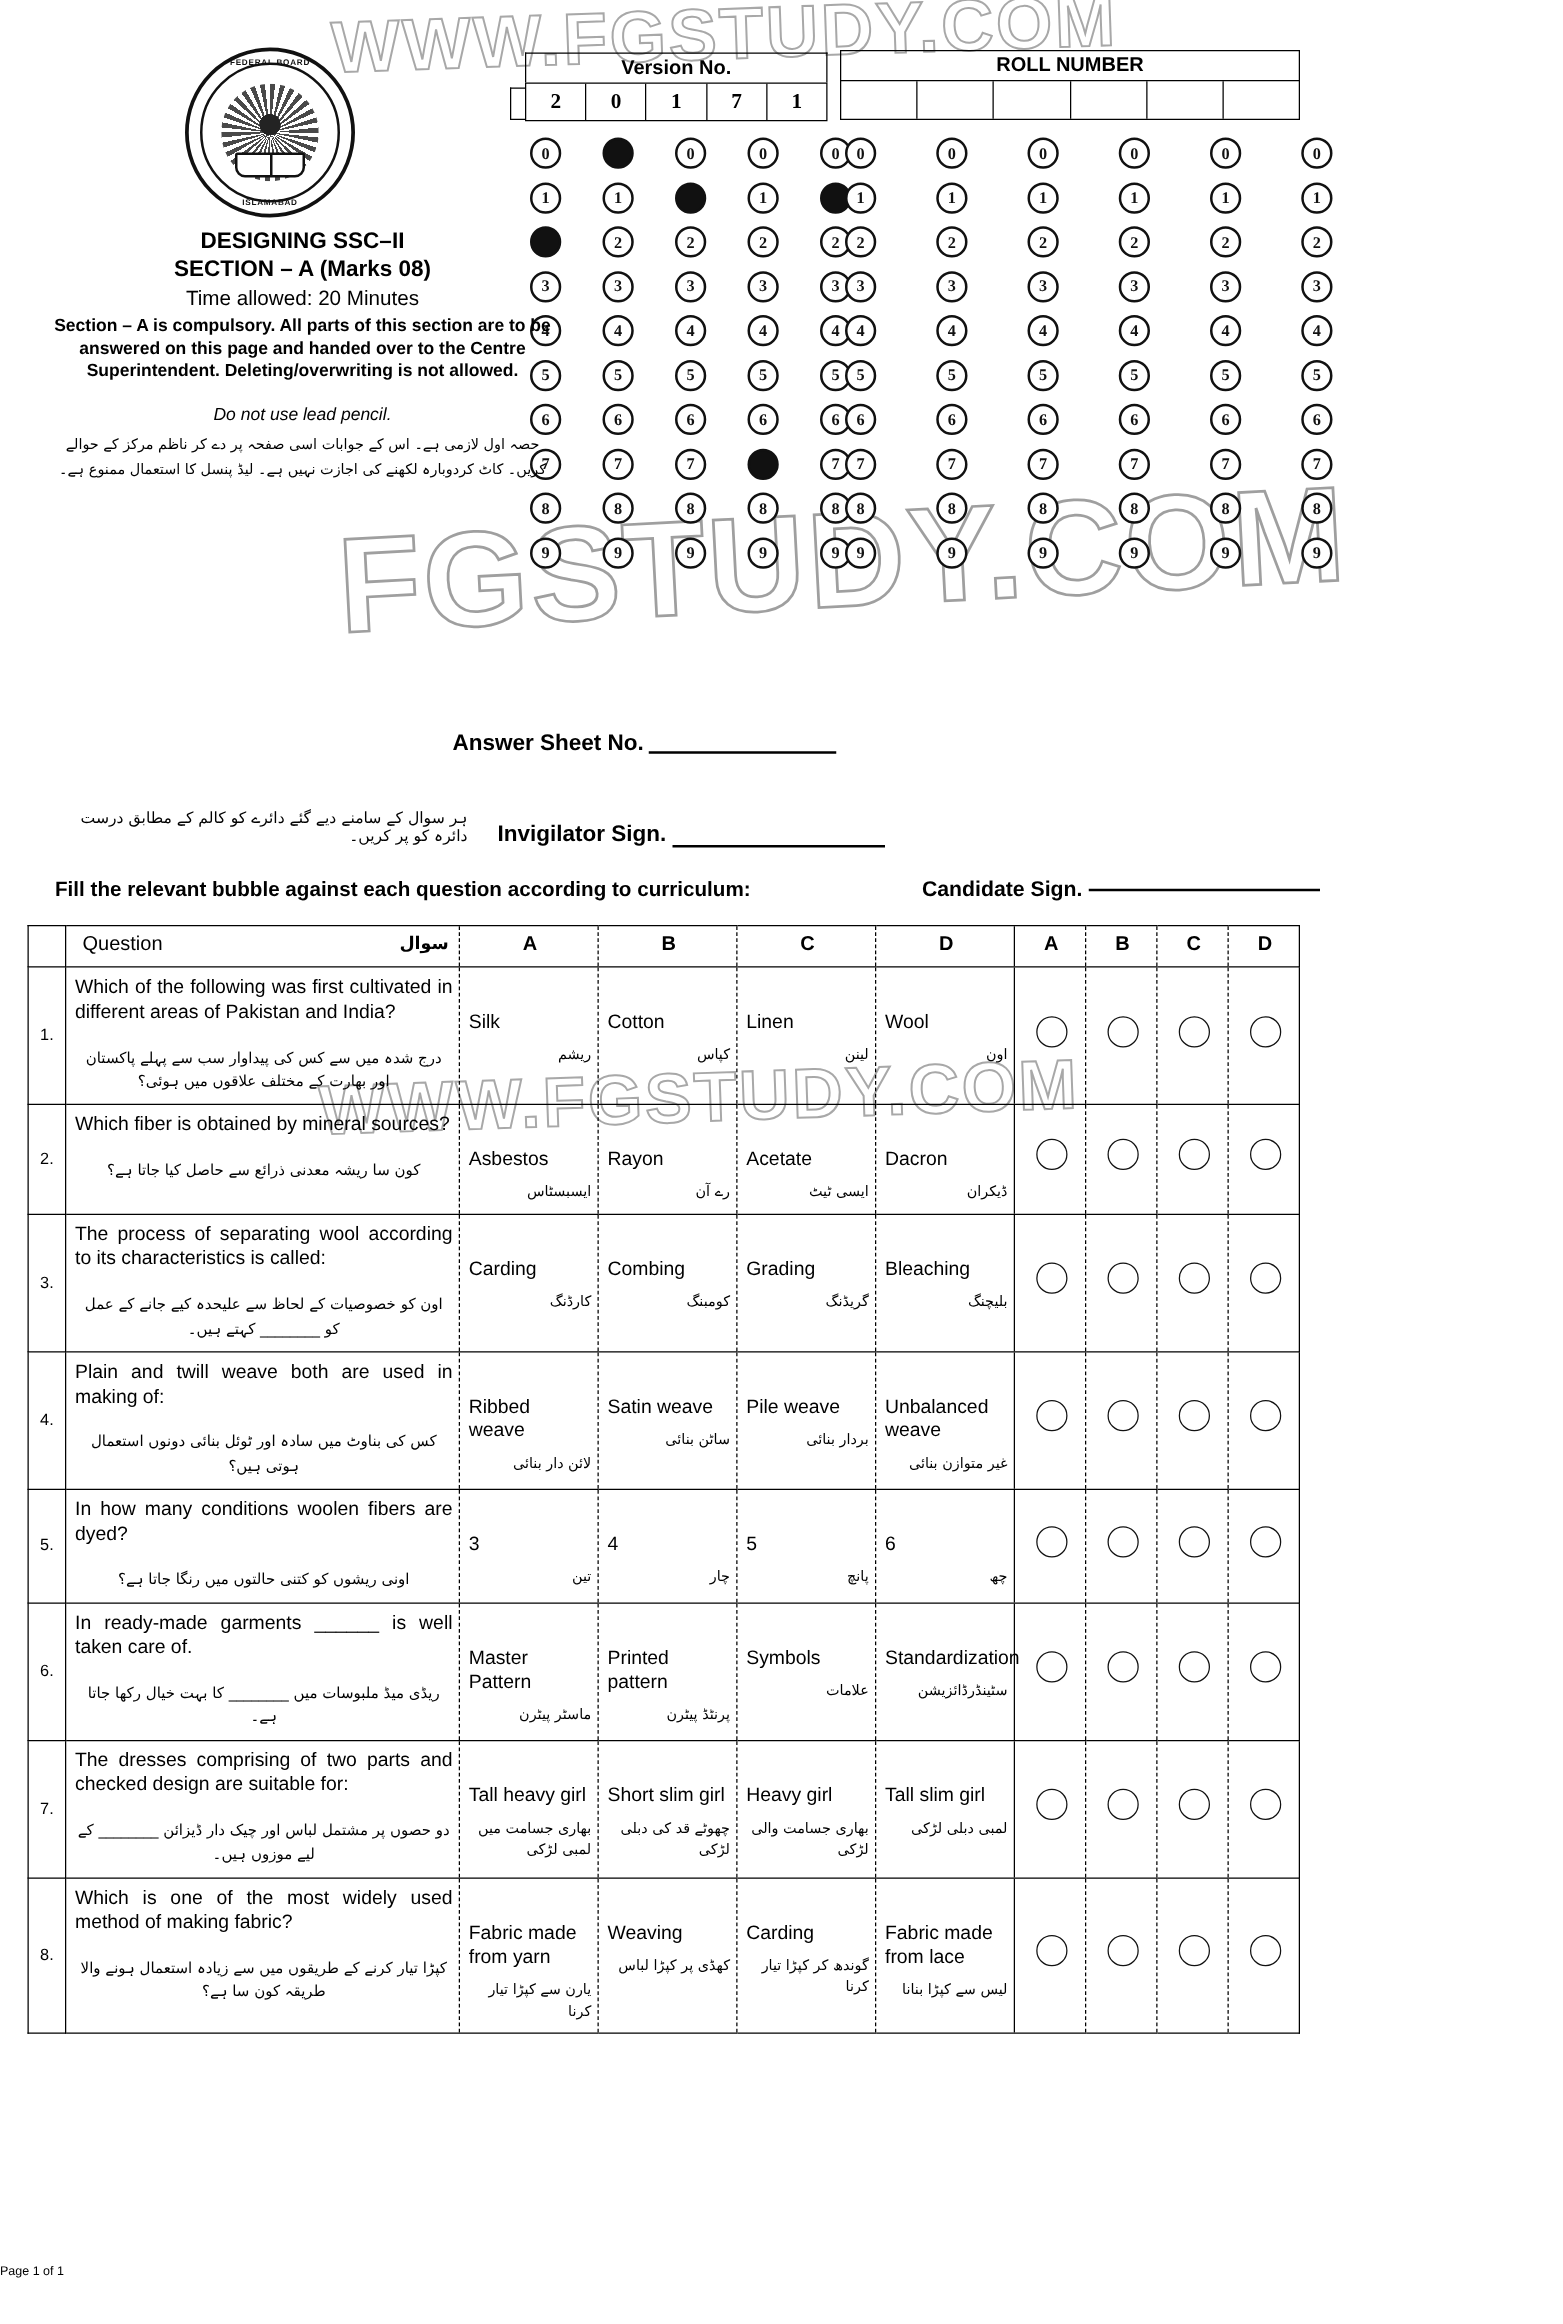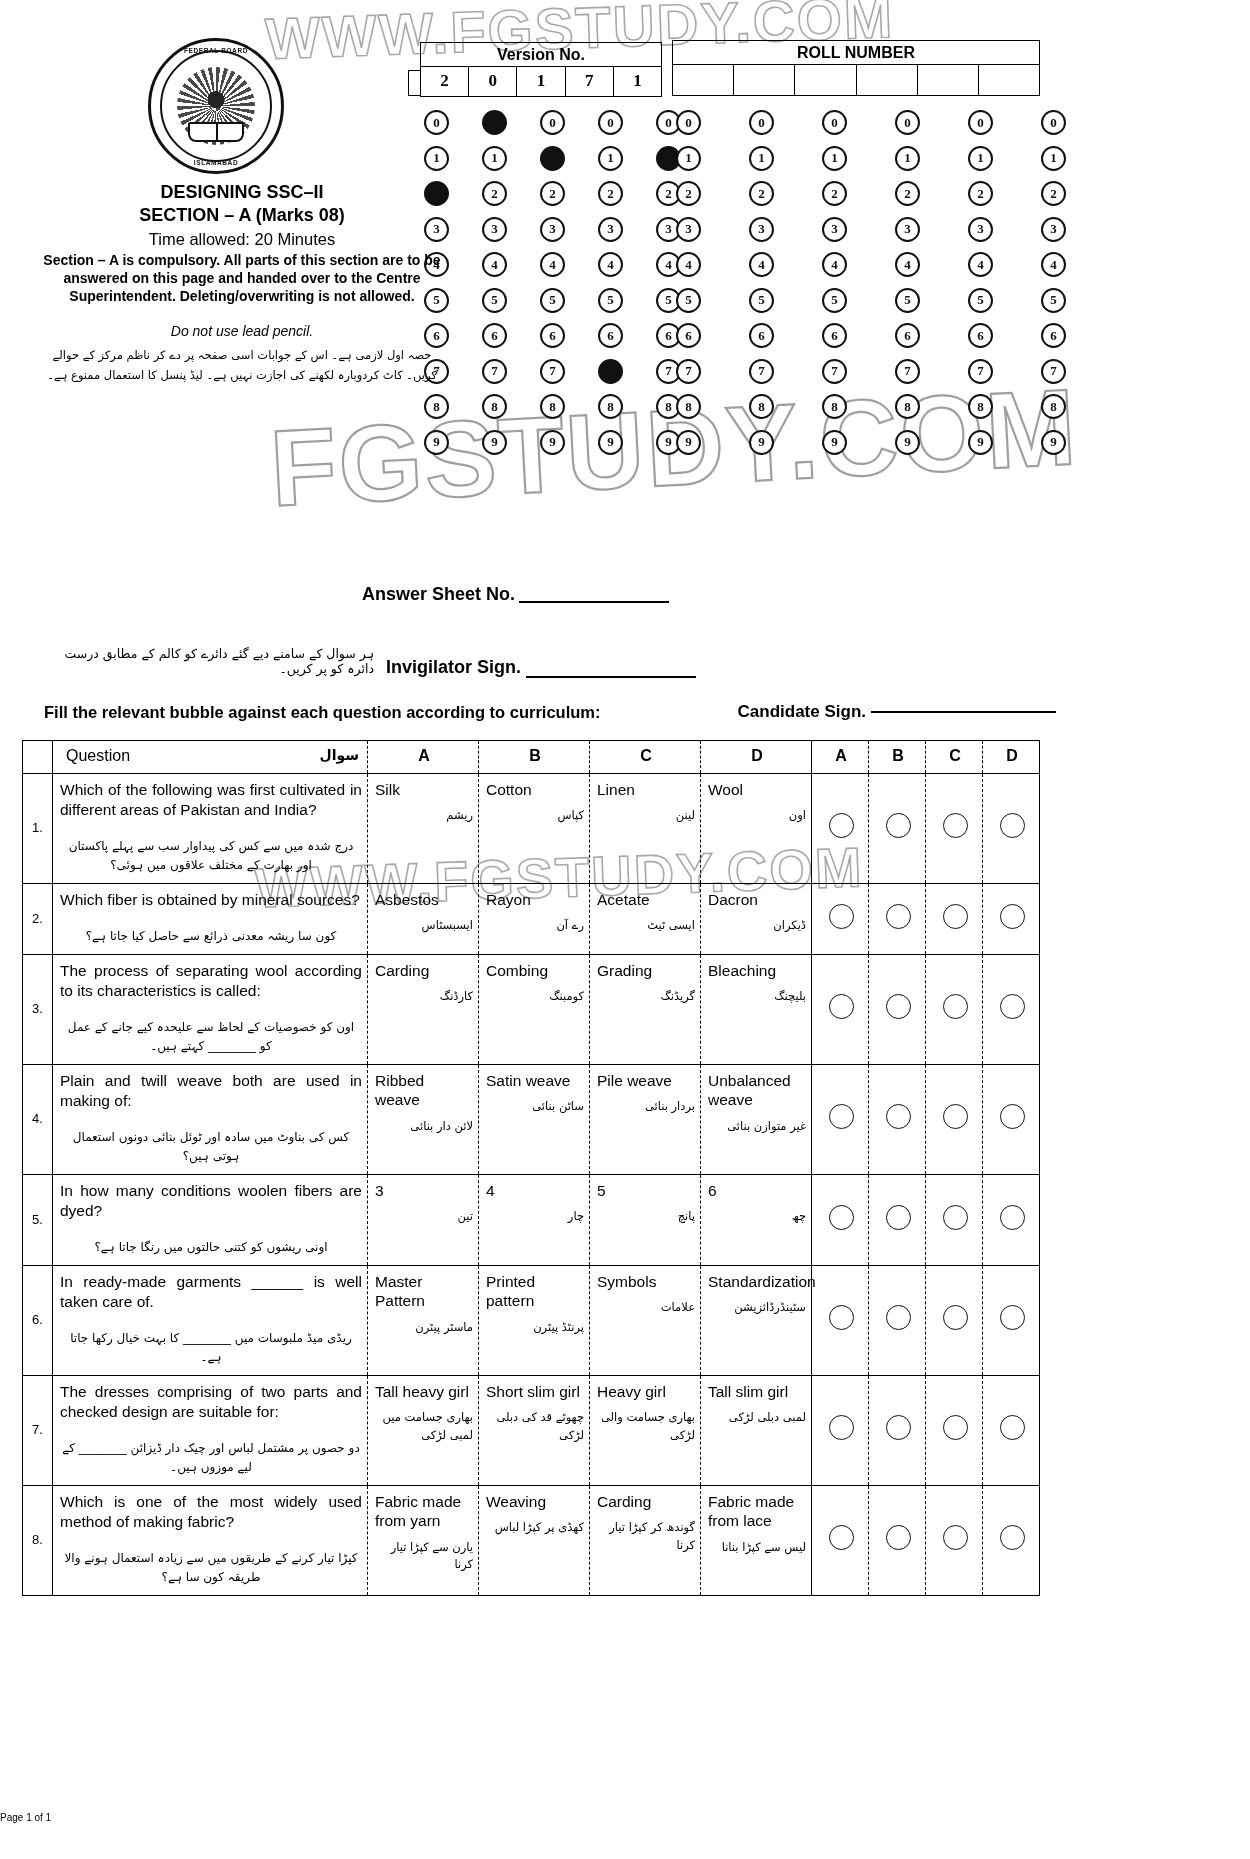--- a/index.html
+++ b/index.html
@@ -161,21 +161,21 @@
 
   
   .invig-row {
     position: absolute; left: 44px; top: 646px; width: 1010px; z-index: 7;
     display: flex; align-items: flex-end;
   }
   .invig-urdu {
     font-size: 12.5px; direction: rtl; flex: 0 0 330px; text-align: right;
     font-family: "DejaVu Sans", sans-serif; padding-bottom: 2px;
   }
-  .invig-label { font-size: 18px; font-weight: bold; margin-left: 12px; }
+  .invig-label { font-size: 18px; font-weight: bold; margin-left: 24px; }
   .invig-line { display: inline-block; width: 170px; border-bottom: 2.4px solid #000; margin-left: 5px; vertical-align: 4px; }
 
   
   .fill-row {
     position: absolute; left: 44px; top: 702px; width: 1012px; z-index: 7;
     display: flex; align-items: flex-end; justify-content: space-between;
   }
   .fill-text { font-size: 16.5px; font-weight: bold; }
   .cand-label { font-size: 17px; font-weight: bold; }
   .cand-line { display: inline-block; width: 185px; border-bottom: 2.4px solid #000; margin-left: 5px; vertical-align: 4px; }
@@ -223,21 +223,21 @@
     position: absolute; right: 8px; top: 6px;
     font-family: "DejaVu Sans", sans-serif; font-size: 14px; font-weight: bold;
   }
 
   .q-en { font-size: 15.5px; line-height: 1.28; text-align: justify; }
   .q-ur {
     font-size: 12px; direction: rtl; text-align: center;
     margin-top: 17px; line-height: 1.6;
     font-family: "DejaVu Sans", sans-serif;
   }
-  .o-en { font-size: 15.5px; line-height: 1.25; }
+  .o-en { font-size: 15.5px; line-height: 1.25; margin-top: 28px; }
   .o-ur {
     font-size: 11.5px; direction: rtl; text-align: right;
     margin-top: 8px; line-height: 1.5;
     font-family: "DejaVu Sans", sans-serif;
   }
   .circ {
     width: 25px; height: 25px; border-radius: 50%;
     border: 1.9px solid #111; display: inline-block;
   }
 

